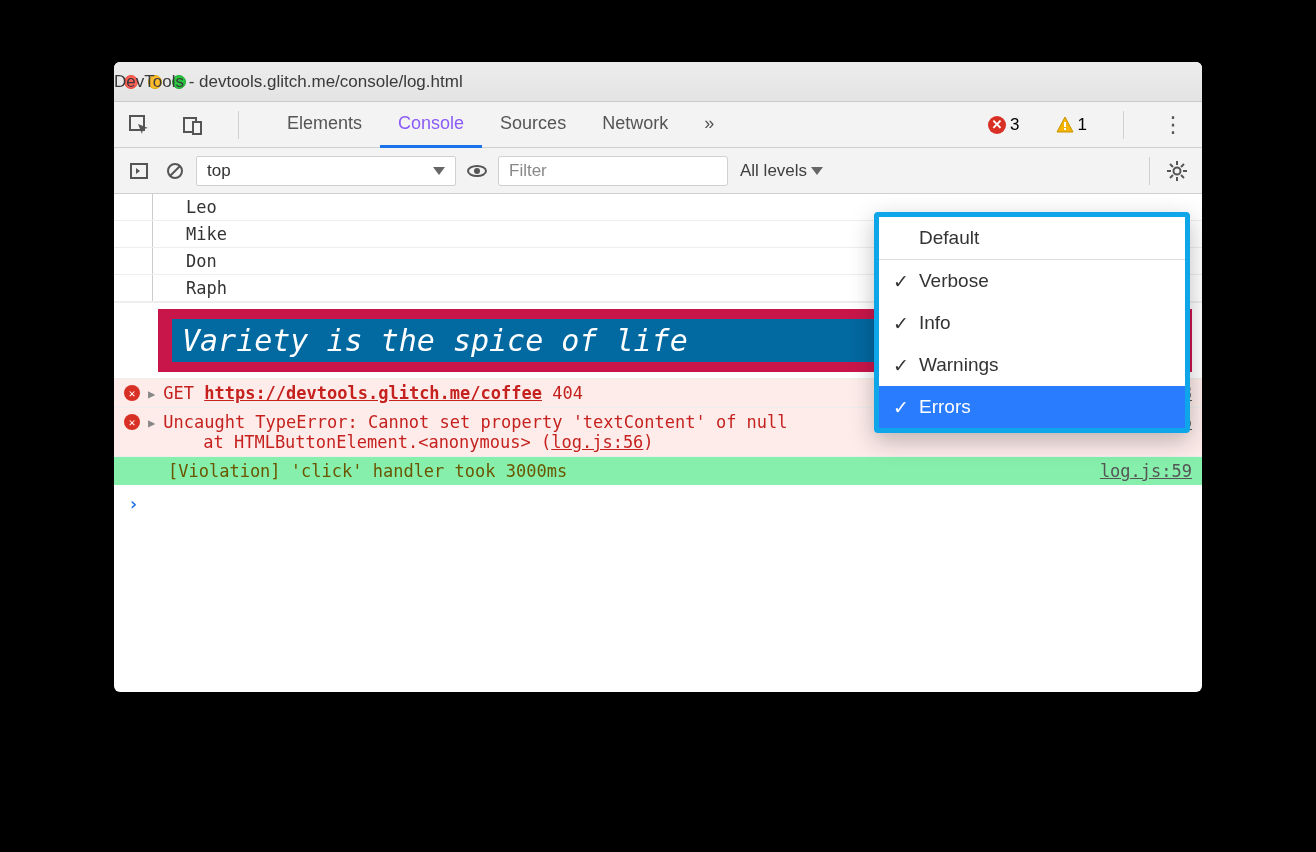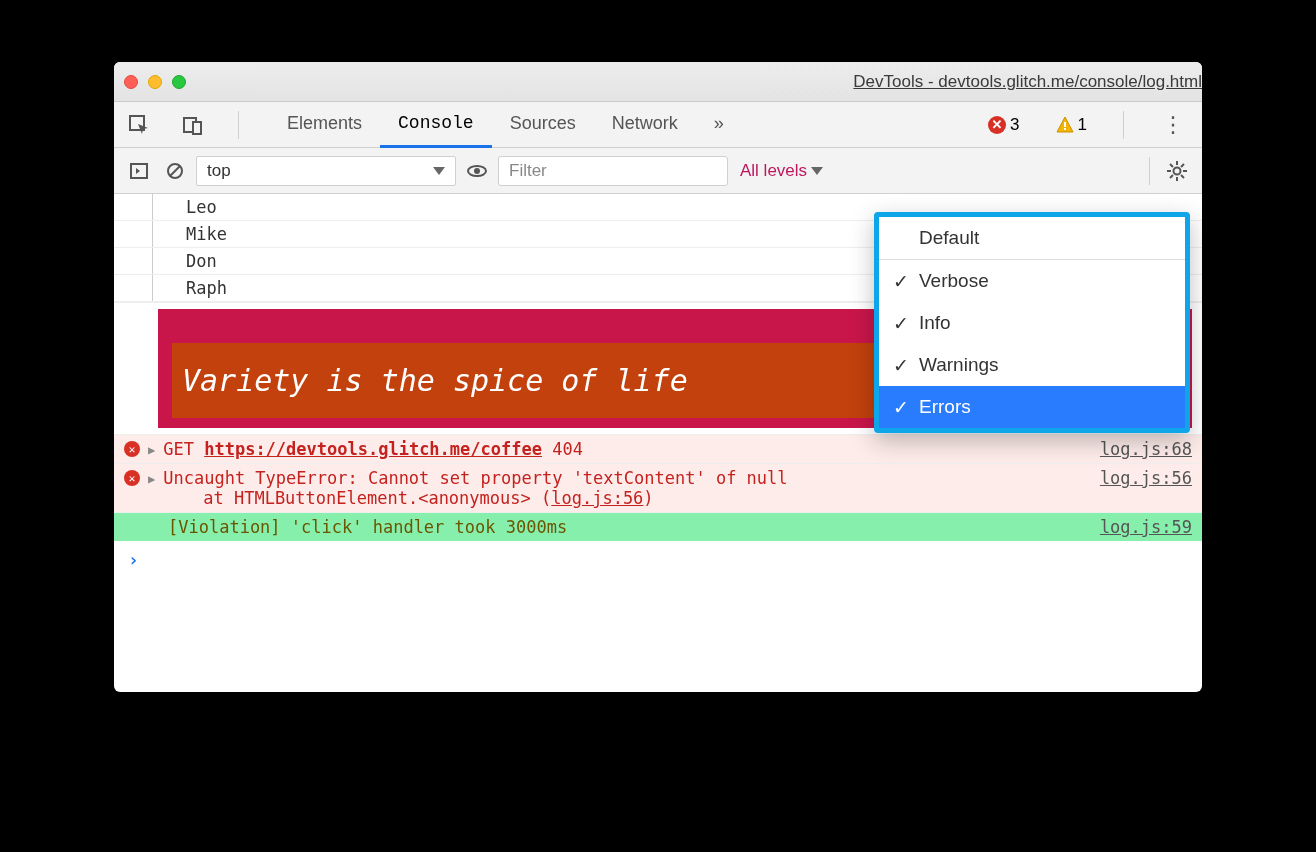--- a/index.html
+++ b/index.html
@@ -28,22 +28,22 @@
     align-items: center;
     padding: 0 10px;
     position: relative;
   }
   .traffic { display: flex; gap: 10px; }
   .dot { width: 14px; height: 14px; border-radius: 50%; }
   .dot.red { background:#ff5f57;border:1px solid #e74c3c; }
   .dot.yellow { background:#febc2e;border:1px solid #e0a800; }
   .dot.green { background:#28c840;border:1px solid #1ea830; }
   .title {
-    position: absolute; left:0;right:0;text-align:right;
-    font-size: 17px; color:#3a3a3a;text-decoration:underline;
+    position: absolute; left:0;right:0;text-align:left;
+    font-size: 17px; color:#3a3a3a;
   }
   .tabbar {
     height: 46px;
     background: #f3f3f3;
     border-bottom: 1px solid #d0d0d0;
     display: flex;
     align-items: center;
     padding: 0 10px;
     gap: 24px;
   }
@@ -56,21 +56,21 @@
   .sep-v { width:1px; height:28px; background:#d0d0d0; margin:0 6px; }
   .tabs { display:flex; gap: 0; }
   .tab {
     padding: 0 18px;
     height:46px;
     display:flex;align-items:center;
     font-size:18px;color:#555;
     cursor:pointer;
     border-bottom:3px solid transparent;
   }
-  .tab.active { color:#000000; border-bottom-color:#1a73e8;font-family:Liberation Mono, monospace; }
+  .tab.active { color:#8b5cf6; border-bottom-color:#1a73e8; }
   .tabbar .spacer { flex:1; }
   .err-count { display:flex; align-items:center; gap:4px; font-size:17px; margin:0 6px; }
   .err-badge { width:18px;height:18px;border-radius:50%;background:#d93025;color:#fff;display:flex;align-items:center;justify-content:center;font-size:13px;font-weight:bold; }
   .warn-badge svg { width:18px; height:18px; }
   .kebab { font-size:22px; color:#555; cursor:pointer; padding:0 8px; }
 
   .filterbar {
     height: 46px;
     background:#f3f3f3;
     border-bottom:1px solid #d0d0d0;
@@ -91,21 +91,21 @@
   }
   .filter-input {
     height:30px; width:230px;
     background:#fff;border:1px solid #d0d0d0;border-radius:3px;
     padding:12px 10px;font-size:17px;color:#333;
   }
   .filter-input::placeholder{color:#888;}
   .levels-select {
     height:30px; padding:0 6px;
     display:flex;align-items:center;gap:4px;
-    font-size:17px;color:#be185d;cursor:pointer;
+    font-size:17px;color:#404040;cursor:pointer;
   }
 
   .console-body {
     flex:1;
     font-family: Menlo, Consolas, monospace;
     font-size:17px;
     overflow:hidden;
     position:relative;
   }
   .log-group { border-bottom:1px solid #eee; }
@@ -119,26 +119,26 @@
     content:"";
     position:absolute; left:38px; top:0; bottom:0;
     width:1px; background:#ccc;
   }
   .styled-log {
     margin: 6px 10px 6px 44px;
     background:#c9164a;
     padding: 10px 14px;
   }
   .styled-log-inner{
-    background:#c2410c;
+    background:#0369a1;
     color:#fff;
     font-style:italic;
     font-size:30px;
-    padding:20px 10px;
-    white-space:nowrap; overflow:hidden;margin-top:24px;
+    padding:4px 10px;
+    white-space:nowrap; overflow:hidden;
   }
   .row {
     display:flex; align-items:flex-start;
     padding:4px 10px 4px 10px;
     border-top:1px solid #eee;
     gap:8px;
   }
   .row.error { background:#fdecea; color:#c5221f; }
   .row.warn { background:#86efac; color:#6b5600; }
   .row .src {

